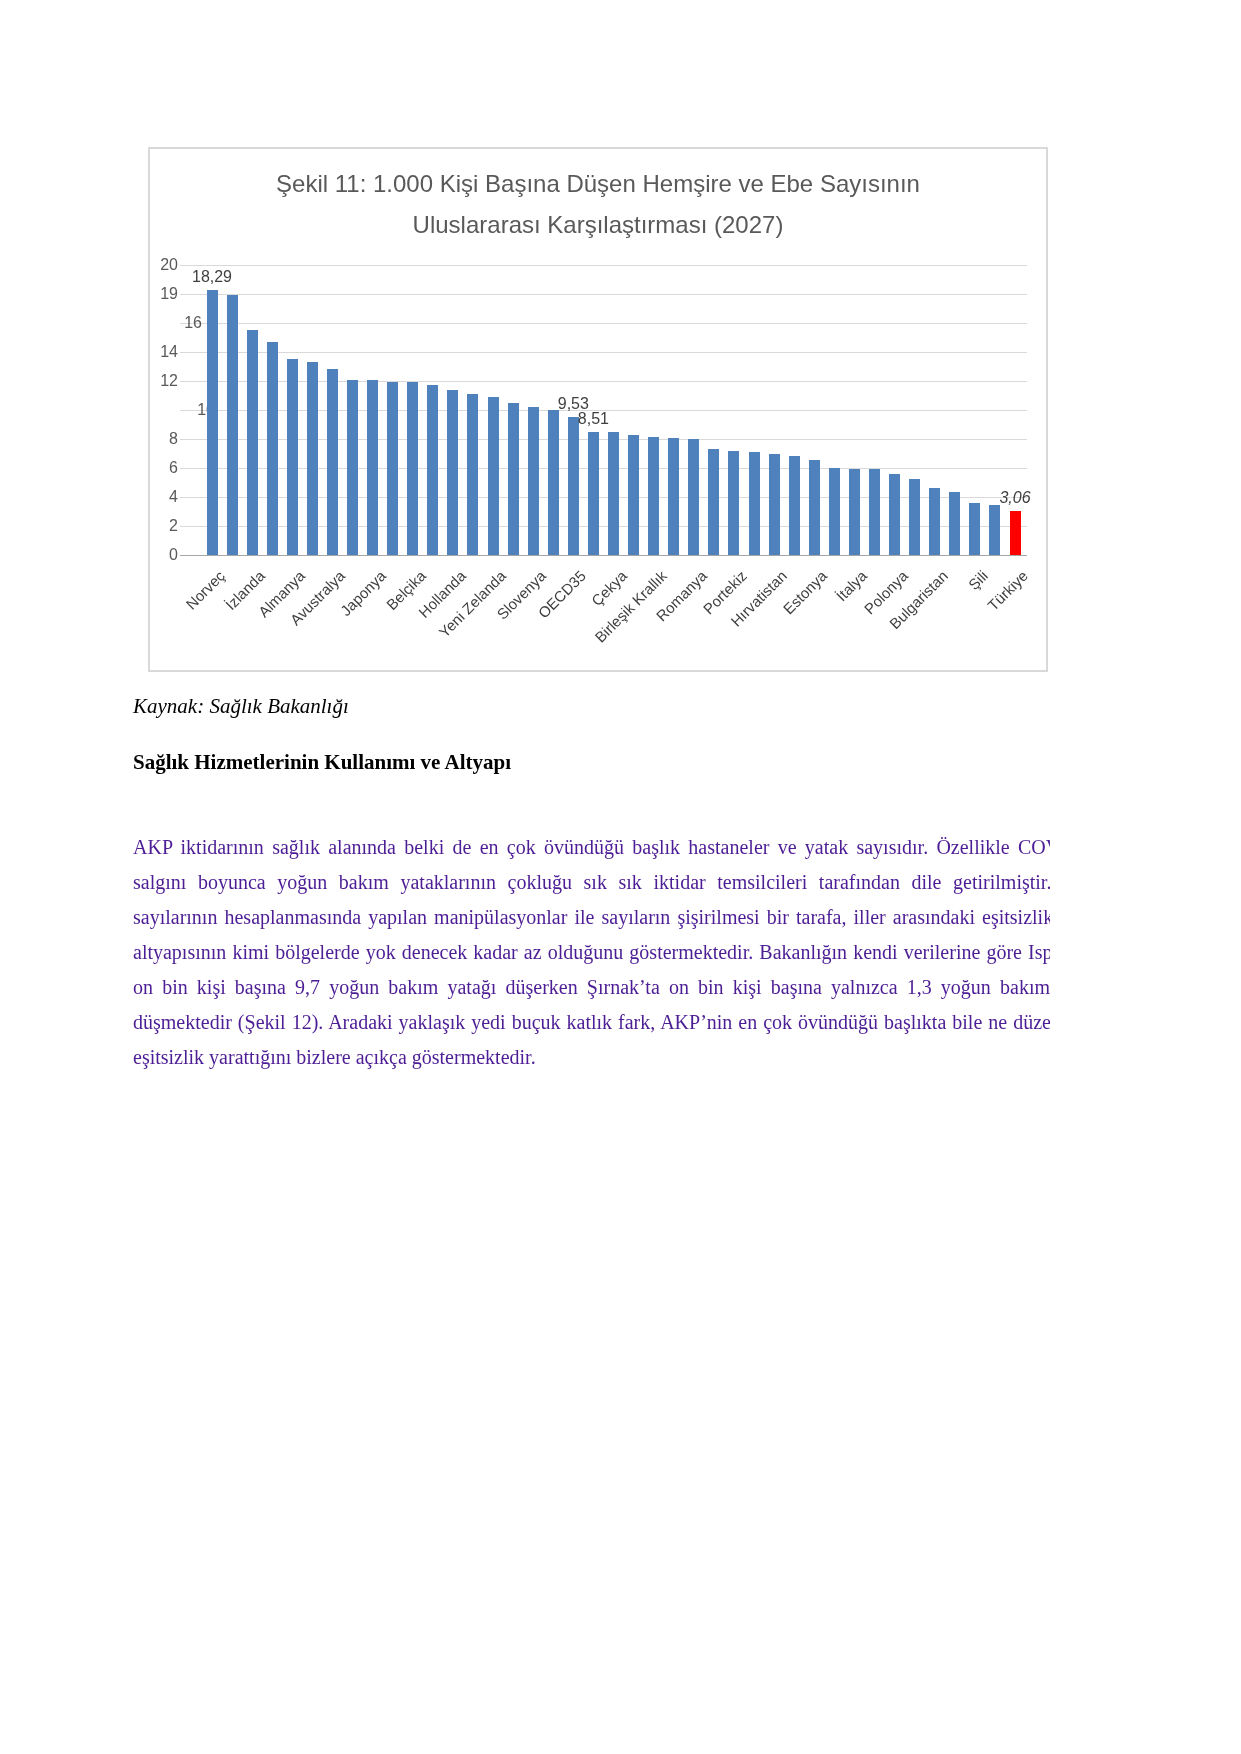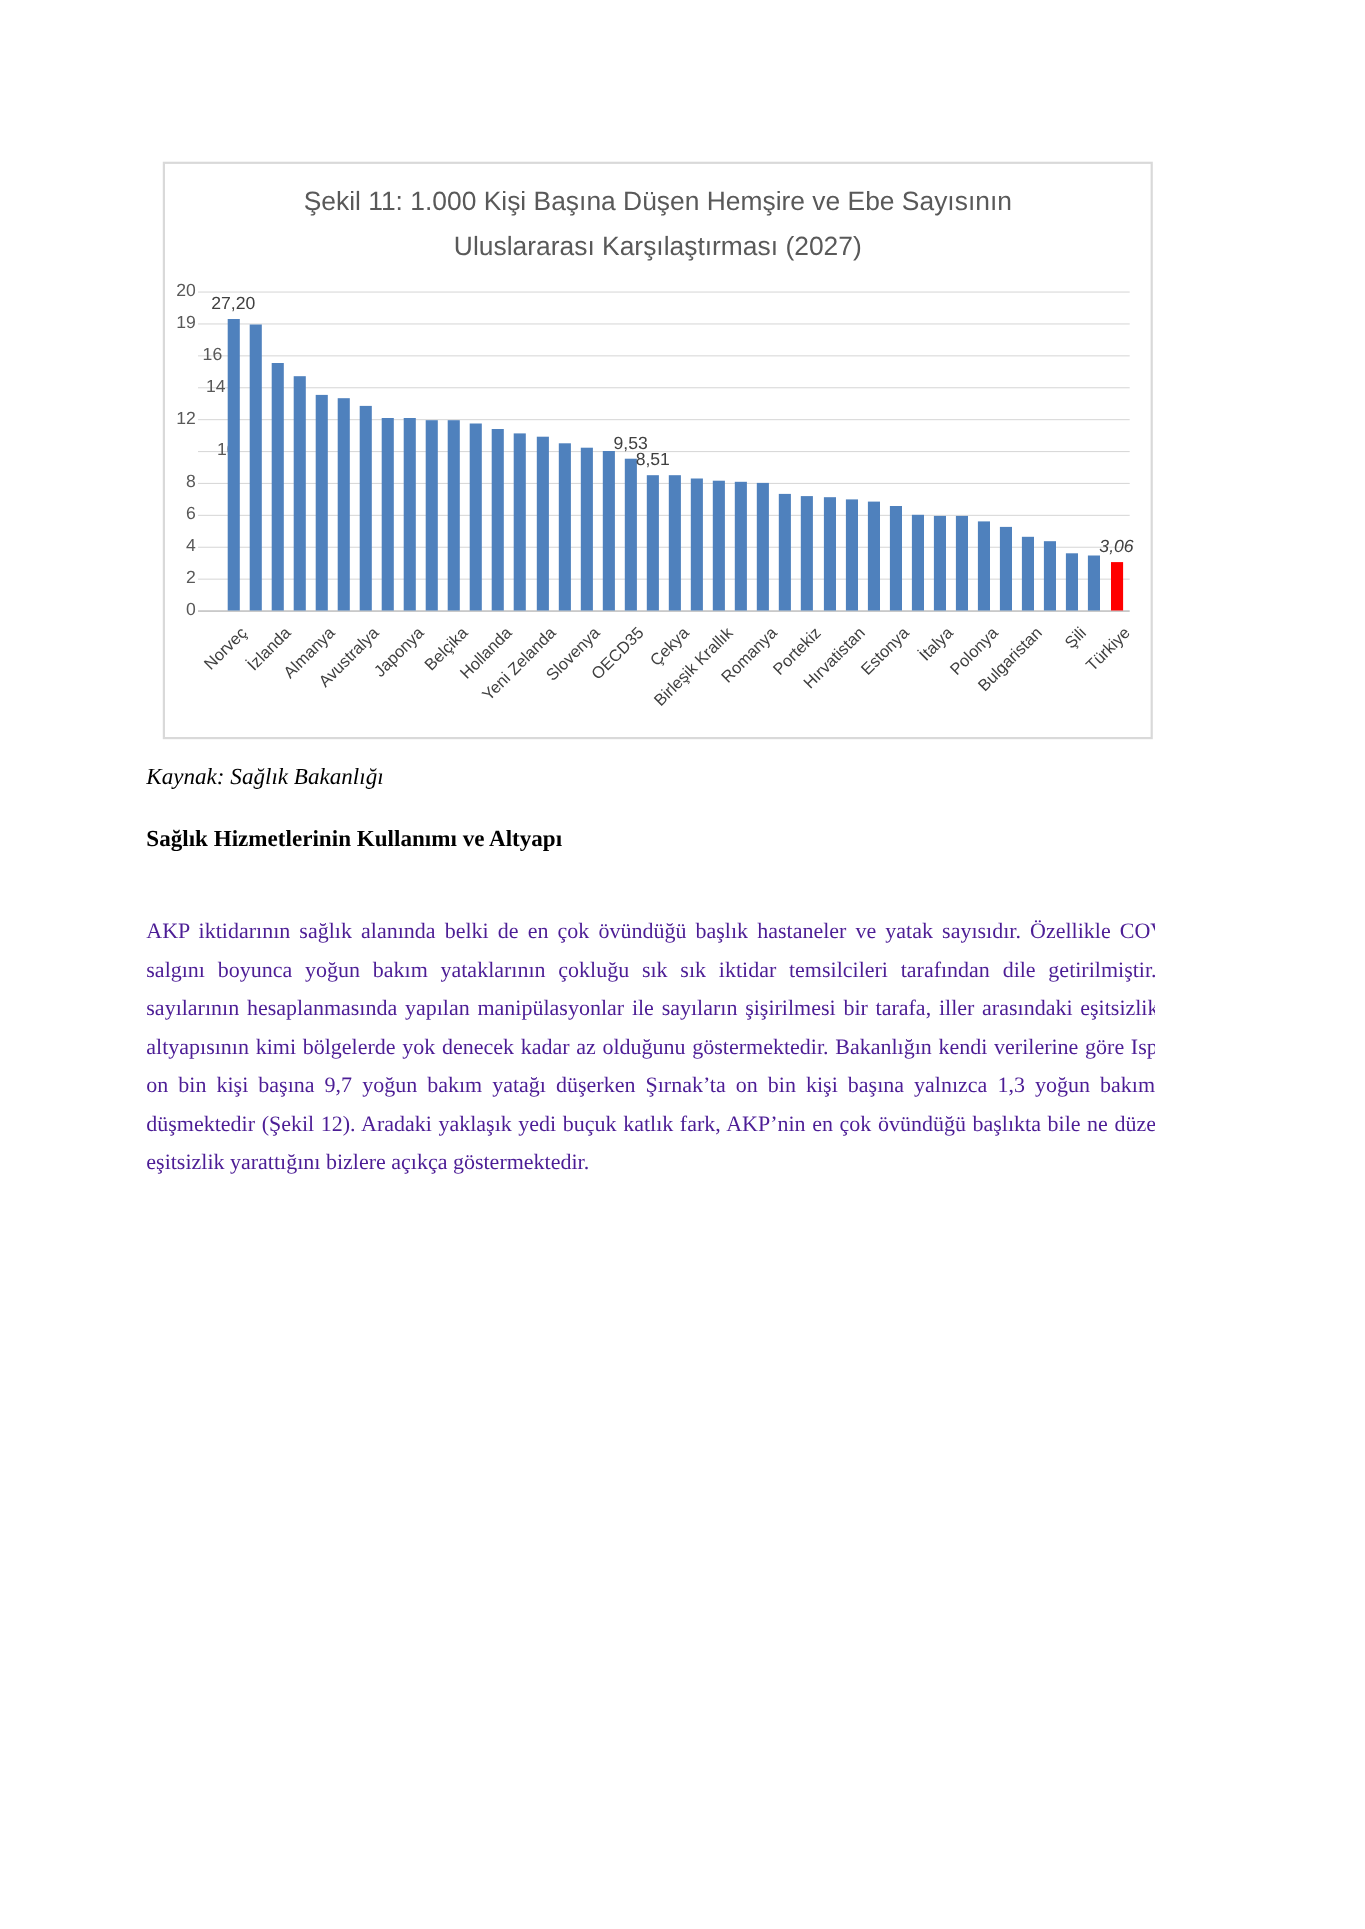--- a/index.html
+++ b/index.html
@@ -82,21 +82,21 @@
         <div class="y-tick" style="left: 0px; top: 339px;">4</div>
         <div class="gridline" style="left: 30px; width: 847px; top: 319px;"></div>
         <div class="y-tick" style="left: 0px; top: 310px;">6</div>
         <div class="gridline" style="left: 30px; width: 847px; top: 290px;"></div>
         <div class="y-tick" style="left: 0px; top: 281px;">8</div>
         <div class="gridline" style="left: 30px; width: 847px; top: 261px;"></div>
         <div class="y-tick" style="left: 0px; top: 252px; padding-left: 37px;">10</div>
         <div class="gridline" style="left: 30px; width: 847px; top: 232px;"></div>
         <div class="y-tick" style="left: 0px; top: 223px;">12</div>
         <div class="gridline" style="left: 30px; width: 847px; top: 203px;"></div>
-        <div class="y-tick" style="left: 0px; top: 194px; margin-left: 27px;">14</div>
+        <div class="y-tick" style="left: 0px; top: 194px;">14</div>
         <div class="gridline" style="left: 30px; width: 847px; top: 174px;"></div>
         <div class="y-tick" style="left: 0px; top: 165px; margin-left: 24px;">16</div>
         <div class="gridline" style="left: 30px; width: 847px; top: 145px;"></div>
         <div class="y-tick" style="left: 0px; top: 136px;">19</div>
         <div class="gridline" style="left: 30px; width: 847px; top: 116px;"></div>
         <div class="y-tick" style="left: 0px; top: 107px;">20</div>
         <div class="bar" style="left: 56.5px; width: 11px; top: 140.795px; height: 265.205px; background: rgb(79, 129, 189);"></div>
         <div class="bar" style="left: 76.575px; width: 11px; top: 146.45px; height: 259.55px; background: rgb(79, 129, 189);"></div>
         <div class="bar" style="left: 96.65px; width: 11px; top: 181.25px; height: 224.75px; background: rgb(79, 129, 189);"></div>
         <div class="bar" style="left: 116.725px; width: 11px; top: 192.85px; height: 213.15px; background: rgb(79, 129, 189);"></div>
@@ -151,21 +151,21 @@
         <div class="x-label" style="left: 507.65px; top: 418px;">Birleşik Krallık</div>
         <div class="x-label" style="left: 547.8px; top: 418px;">Romanya</div>
         <div class="x-label" style="left: 587.95px; top: 418px;">Portekiz</div>
         <div class="x-label" style="left: 628.1px; top: 418px;">Hırvatistan</div>
         <div class="x-label" style="left: 668.25px; top: 418px;">Estonya</div>
         <div class="x-label" style="left: 708.4px; top: 418px;">İtalya</div>
         <div class="x-label" style="left: 748.55px; top: 418px;">Polonya</div>
         <div class="x-label" style="left: 788.7px; top: 418px;">Bulgaristan</div>
         <div class="x-label" style="left: 828.85px; top: 418px;">Şili</div>
         <div class="x-label" style="left: 869px; top: 418px;">Türkiye</div>
-        <div class="bar-value-label" style="left: 62px; top: 118.795px;">27,20</div>
+        <div class="bar-value-label" style="left: 62px; top: 118.795px;">18,29</div>
         <div class="bar-value-label" style="left: 423.35px; top: 245.815px;">9,53</div>
         <div class="bar-value-label" style="left: 443.425px; top: 260.605px;">8,51</div>
         <div class="bar-value-label" style="left: 865px; top: 339.63px; font-style: italic;">3,06</div>
       </div>
   </div>
 
   <div class="source-note">Kaynak: Sağlık Bakanlığı</div>
 
   <div class="section-heading">Sağlık Hizmetlerinin Kullanımı ve Altyapı</div>
 

